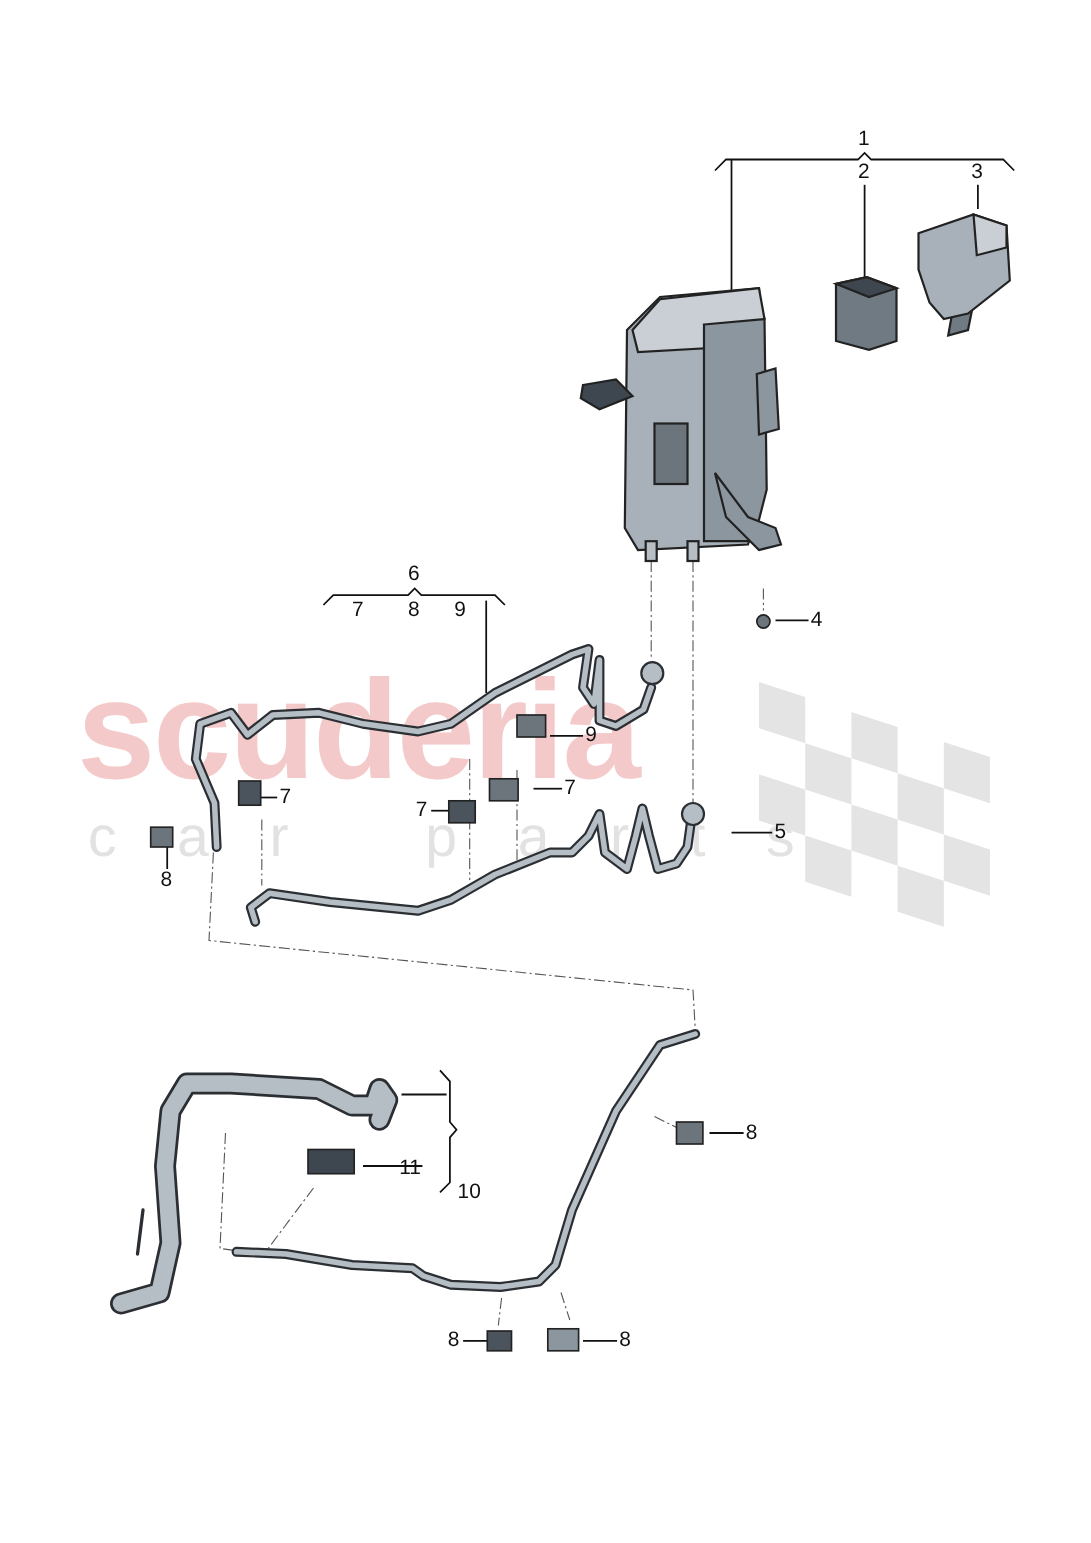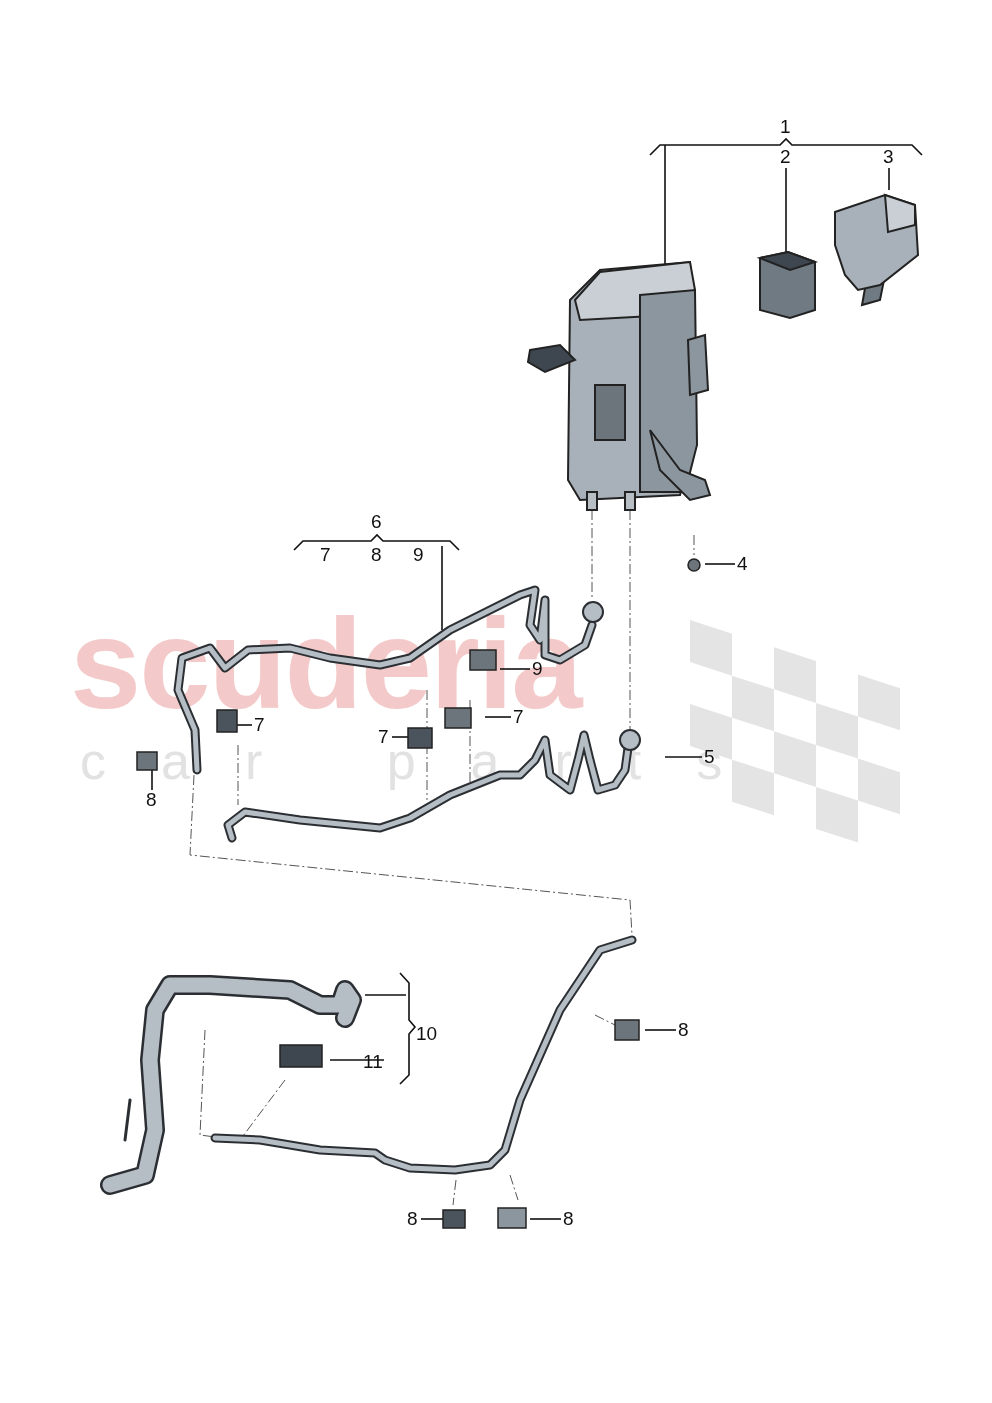--- a/index.html
+++ b/index.html
@@ -145,18 +145,18 @@
   <div class="callout" style="left:704px;top:747px;">5</div>
   <div class="callout" style="left:371px;top:512px;">6</div>
   <div class="callout" style="left:320px;top:545px;">7</div>
   <div class="callout" style="left:371px;top:545px;">8</div>
   <div class="callout" style="left:413px;top:545px;">9</div>
   <div class="callout" style="left:532px;top:659px;">9</div>
   <div class="callout" style="left:254px;top:715px;">7</div>
   <div class="callout" style="left:513px;top:707px;">7</div>
   <div class="callout" style="left:378px;top:727px;">7</div>
   <div class="callout" style="left:146px;top:790px;">8</div>
-  <div class="callout" style="left:416px;top:1024px;">10</div>
+  <div class="callout" style="left:416px;top:1074px;">10</div>
   <div class="callout" style="left:363px;top:1052px;">11</div>
   <div class="callout" style="left:678px;top:1020px;">8</div>
   <div class="callout" style="left:407px;top:1209px;">8</div>
   <div class="callout" style="left:563px;top:1209px;">8</div>
 </div>
 
 </body></html>

